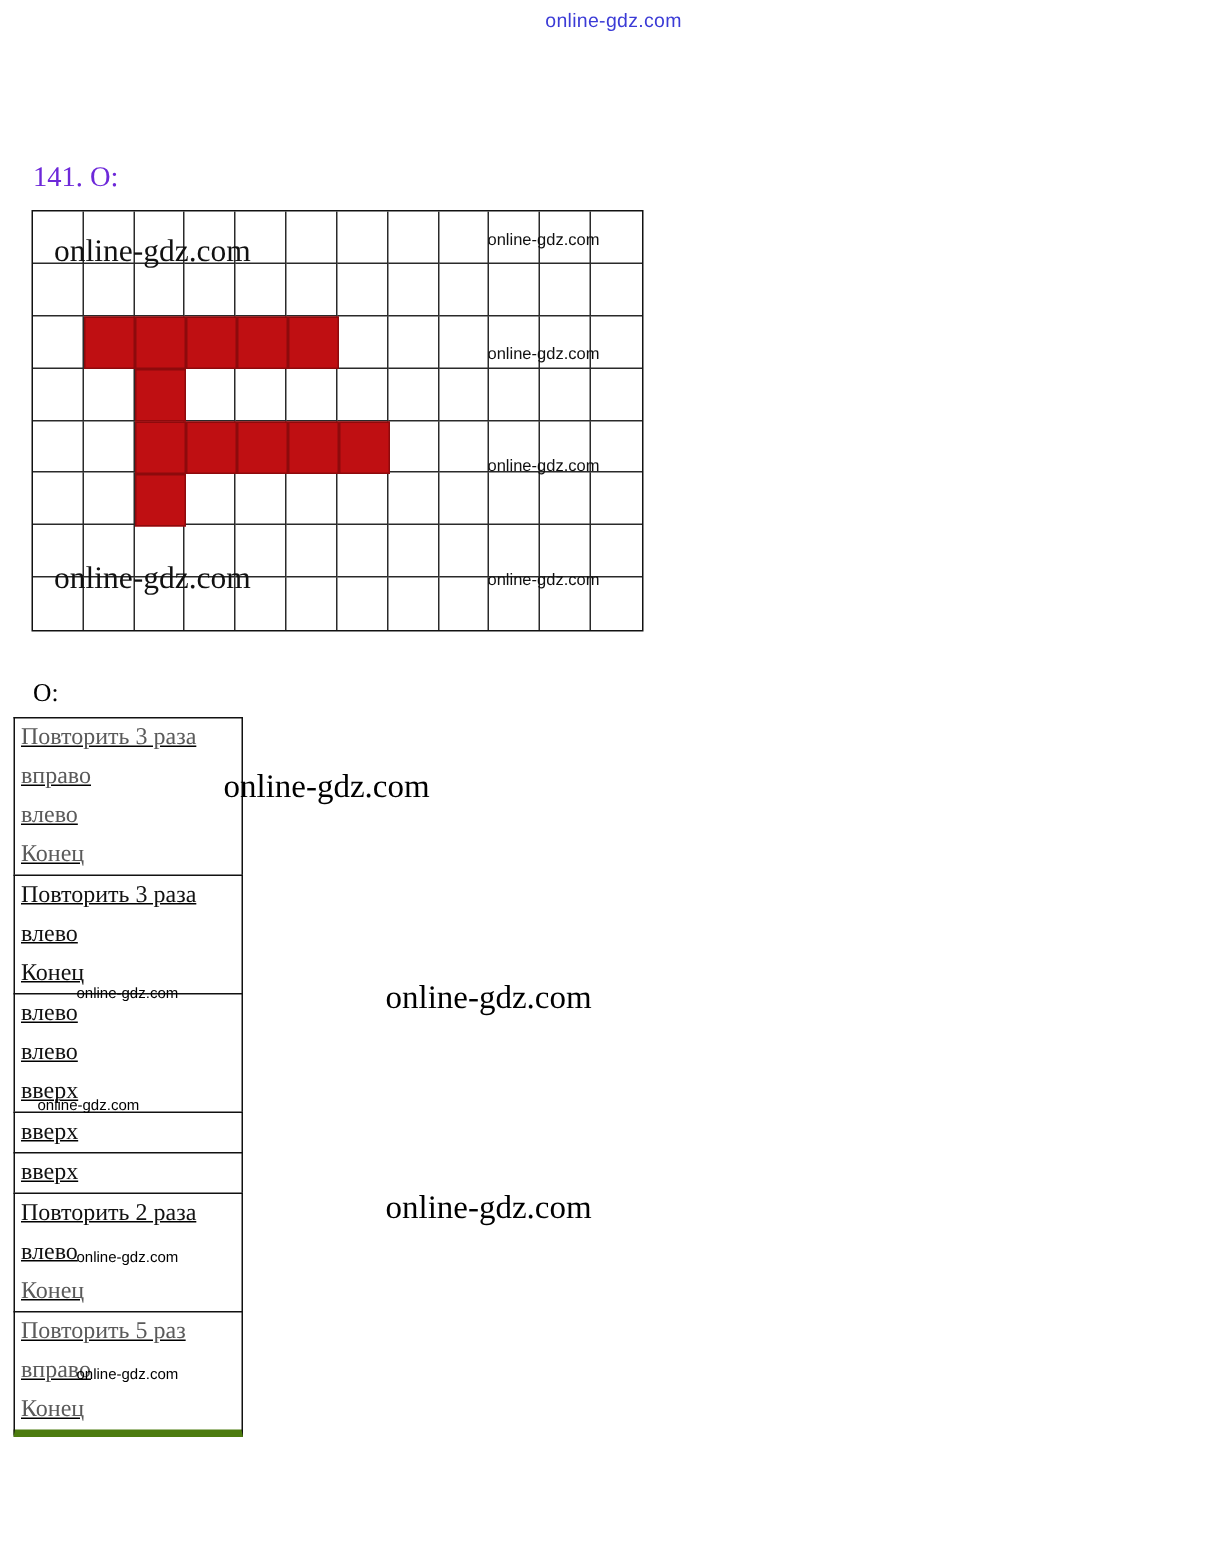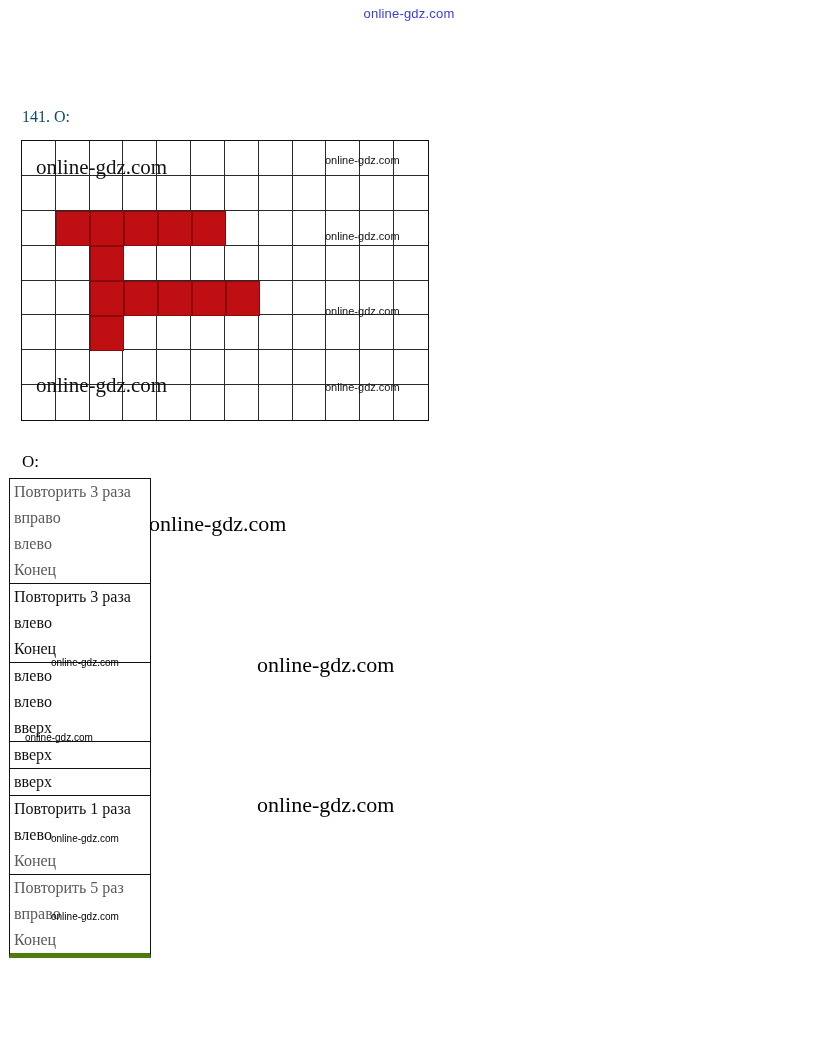--- a/index.html
+++ b/index.html
@@ -27,23 +27,23 @@
     font-size: 13px;
     color: #3b3bd6;
     letter-spacing: 0.2px;
   }
 
   
   .problem-label {
     position: absolute;
     left: 22px;
     top: 108px;
-    font-size: 16px;
+    font-size: 19px;
     font-family: "Liberation Serif", serif;
-    color: #0c4a6e;
+    color: #6d28d9;
   }
 
   
   .grid-wrap {
     position: absolute;
     left: 21px;
     top: 140px;
     width: 408px;
     height: 281px;
     border: 1px solid #111;
@@ -90,21 +90,22 @@
     left: 22px;
     top: 452px;
     font-size: 17px;
   }
 
   
   .program {
     position: absolute;
     left: 9px;
     top: 478px;
-    width: 142px;
+    width: 153px;
+    text-decoration: underline;
   }
   .prog-block {
     border: 1px solid #111;
     border-bottom: none;
     box-sizing: border-box;
     background: transparent;
   }
   .prog-block:last-child { border-bottom: 5px solid #4d7c0f; }
   .prog-line {
     font-size: 16px;
@@ -279,21 +280,21 @@
 
   <div class="prog-block">
     <div class="prog-line">вверх</div>
   </div>
 
   <div class="prog-block">
     <div class="prog-line">вверх</div>
   </div>
 
   <div class="prog-block">
-    <div class="prog-line">Повторить 1 раза</div>
+    <div class="prog-line">Повторить 2 раза</div>
     <div class="prog-line">влево</div>
     <div class="prog-line faded">Конец</div>
   </div>
 
   <div class="prog-block">
     <div class="prog-line faded">Повторить 5 раз</div>
     <div class="prog-line faded">вправо</div>
     <div class="prog-line faded">Конец</div>
   </div>
 

